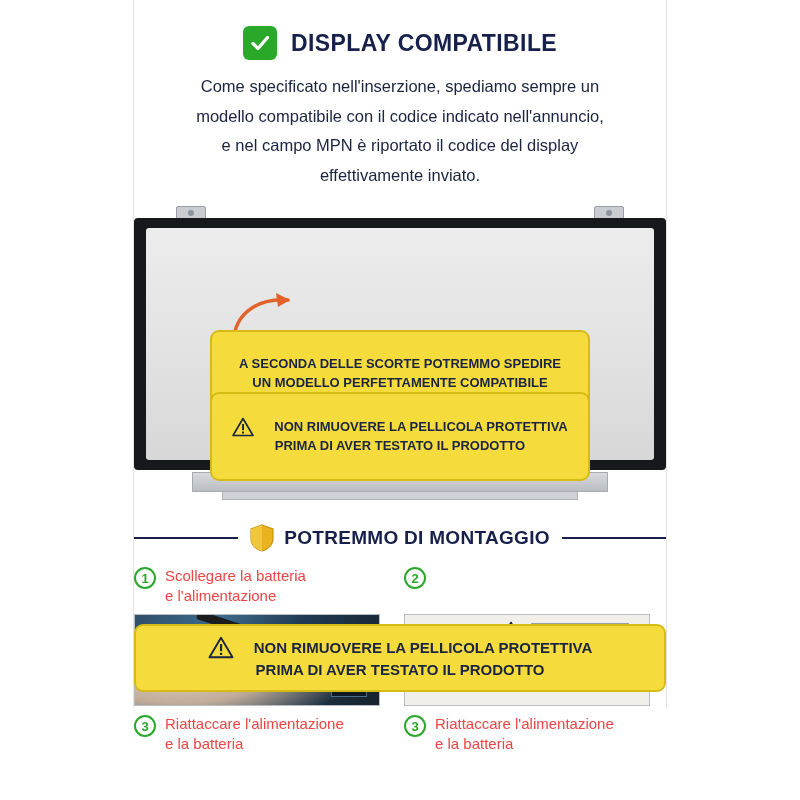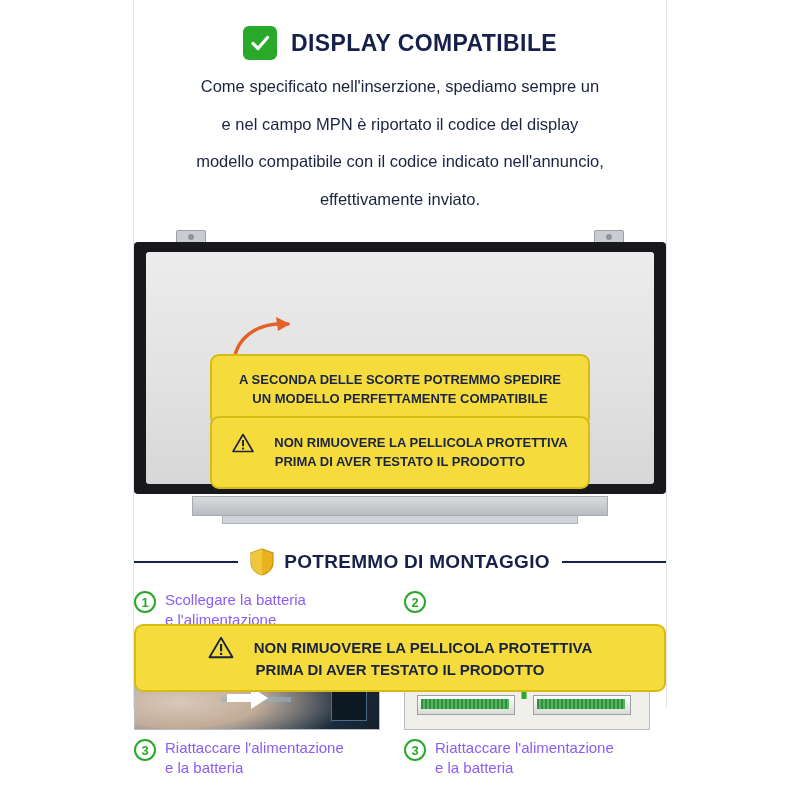--- a/index.html
+++ b/index.html
@@ -66,21 +66,21 @@
   }
 
   .intro {
     margin-top: 14px;
     text-align: center;
     font-size: 16.5px;
     line-height: 1.55;
     color: #1a2340;
     padding: 0 6px;
   }
-  .intro p { margin: 12px; }
+  .intro p { margin: 4px; }
 
   
   .display-wrap {
     position: relative;
     margin-top: 18px;
     height: 302px;
   }
   .bracket {
     position: absolute;
     top: 0;
@@ -160,21 +160,21 @@
     transform: translateX(-50%);
     width: 380px;
     background: #f5dc3c;
     border: 2px solid #d6bb16;
     border-radius: 9px;
     text-align: center;
     font-weight: bold;
     font-size: 13px;
     line-height: 1.45;
     color: #1a2340;
-    padding: 15px 10px;
+    padding: 23px 10px;
     box-sizing: border-box;
   }
   .yellow-box.one { top: 124px; }
   .yellow-box.two { top: 186px; }
   .warn-row {
     display: flex;
     align-items: center;
     justify-content: center;
     gap: 20px;
   }
@@ -227,21 +227,21 @@
     font-weight: bold;
     display: flex;
     align-items: center;
     justify-content: center;
     box-sizing: border-box;
     margin-top: 1px;
   }
   .step-text {
     font-size: 15px;
     line-height: 1.32;
-    color: #8b5cf6;
+    color: #ef4444;
   }
 
   .photo {
     margin-top: 6px;
     width: 246px;
     height: 92px;
     border: 1px solid #b9bcc1;
     box-sizing: border-box;
     position: relative;
     overflow: hidden;
@@ -322,22 +322,22 @@
       <span class="check-badge">
         <svg width="22" height="22" viewBox="0 0 22 22">
           <path d="M4 11.5 L9 16.5 L18.5 5.5" stroke="#ffffff" stroke-width="3.2" fill="none" stroke-linecap="round" stroke-linejoin="round"></path>
         </svg>
       </span>
       <span class="header-title">DISPLAY COMPATIBILE</span>
     </div>
 
     <div class="intro">
       <p>Come specificato nell'inserzione, spediamo sempre un</p>
+      <p>modello compatibile con il codice indicato nell'annuncio,</p>
       <p>e nel campo MPN è riportato il codice del display</p>
-      <p>modello compatibile con il codice indicato nell'annuncio,</p>
       <p>effettivamente inviato.</p>
     </div>
 
     <div class="display-wrap">
       <div class="bracket left"></div>
       <div class="bracket right"></div>
 
       <div class="panel-frame">
         <div class="panel-screen"></div>
       </div>

